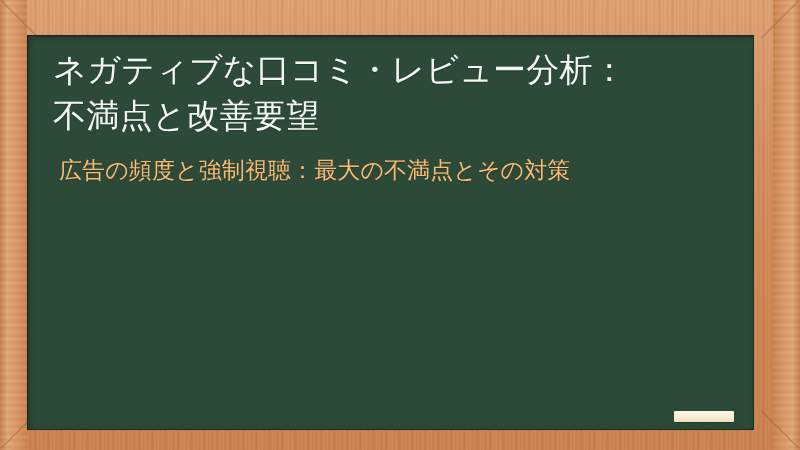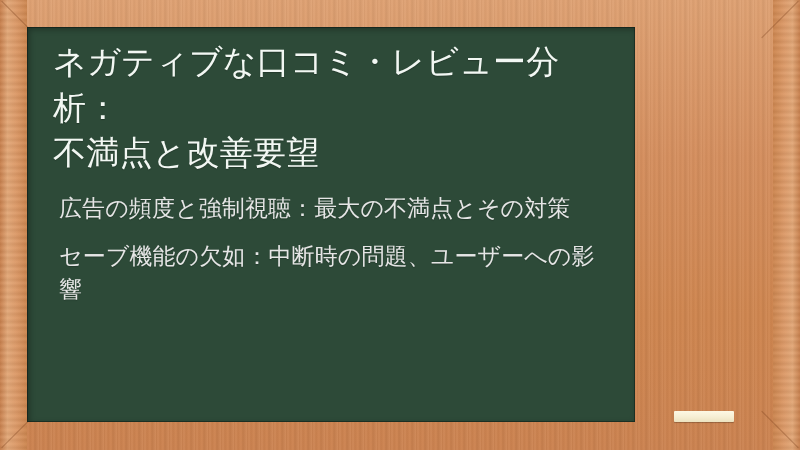--- a/index.html
+++ b/index.html
@@ -82,22 +82,22 @@
   .mitre.tr::after { transform: rotate(-45deg); }
   .mitre.bl { left: 0;  bottom: 0; }
   .mitre.bl::after { transform: rotate(-45deg); }
   .mitre.br { right: 0; bottom: 0; }
   .mitre.br::after { transform: rotate(45deg); }
 
   
   .board {
     position: absolute;
     left: 27px;
-    top: 27px;
-    width: 608px;
+    top: 35px;
+    width: 727px;
     height: 395px;
     background: #2d4a38;
     box-shadow:
       inset 0 0 0 1px rgba(0,0,0,0.30),
       inset 2px 2px 6px rgba(0,0,0,0.34);
     overflow: hidden;
   }
   .board-inner {
     position: absolute;
     inset: 0;
@@ -118,21 +118,21 @@
     white-space: pre-line;
   }
 
   
   .bullets {
     list-style: none;
     margin: 16px 0 0 0;
     padding: 0 0 0 6px;
   }
   .bullet-item {
-    color: #e5e5e5;
+    color: #fdba74;
     font-size: 23px;
     line-height: 1.42;
     margin: 0 0 16px 0;
     letter-spacing: 0.1px;
     text-shadow: 0 1px 1px rgba(0,0,0,0.20);
   }
   .bullet-item:last-child { margin-bottom: 0; }
 
   
   .chalk-stick {
@@ -160,21 +160,20 @@
   <div class="mitre br"></div>
 
   <div class="board">
     <div class="board-inner">
 
       <h1 class="title">ネガティブな口コミ・レビュー分析：
 不満点と改善要望</h1>
 
       <ul class="bullets">
         <li class="bullet-item">広告の頻度と強制視聴：最大の不満点とその対策</li>
-        <li class="bullet-item">セーブ機能の欠如：中断時の問題、ユーザーへの影響</li>
       </ul>
 
     </div>
   </div>
 
   <div class="chalk-stick"></div>
 
 </div>
 
 </body></html>

